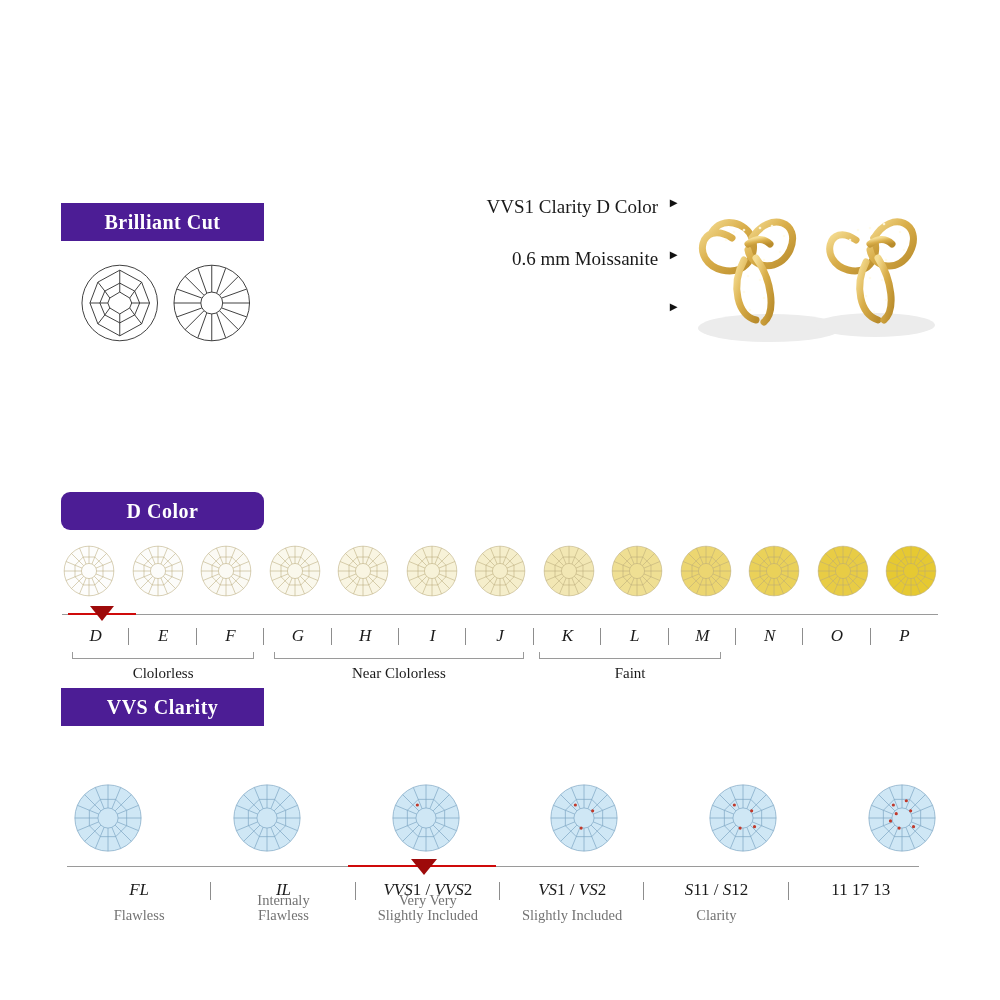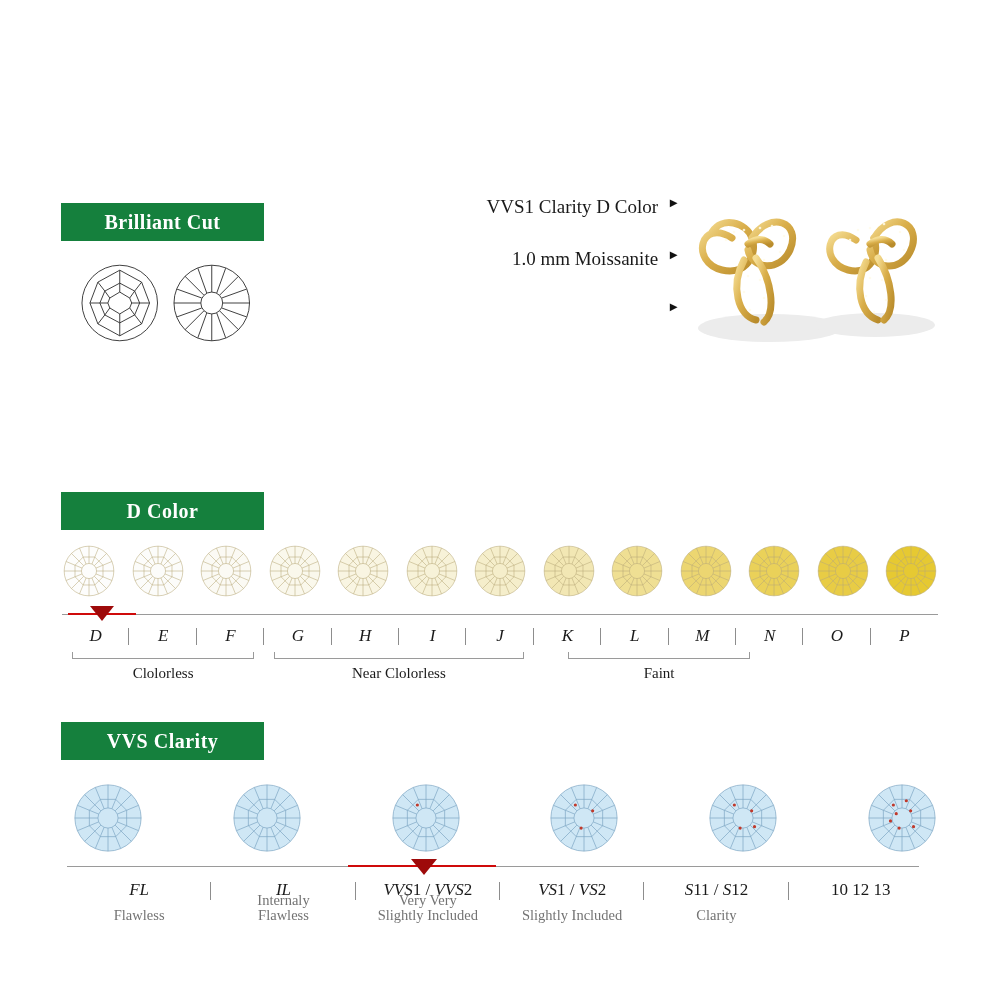--- a/index.html
+++ b/index.html
@@ -9,21 +9,21 @@
     height: 1000px;
     background: #ffffff;
     font-family: "Liberation Serif", "DejaVu Serif", serif;
     color: #1a1a1a;
     position: relative;
     overflow: hidden;
   }
 
   .badge {
     position: absolute;
-    background: #15803d;
+    background: #4c1d95;
     color: #ffffff;
     font-weight: bold;
     font-size: 20px;
     letter-spacing: 0.5px;
     display: flex;
     align-items: center;
     justify-content: center;
     height: 38px;
     width: 203px;
     left: 61px;
@@ -66,21 +66,21 @@
 
   .product-photo {
     position: absolute;
     left: 660px;
     top: 180px;
     width: 300px;
     height: 190px;
   }
 
   
-  #badge-color { top: 492px; }
+  #badge-color { top: 492px; border-radius: 9px; }
 
   .color-row {
     position: absolute;
     left: 62px;
     top: 543px;
     width: 876px;
     height: 60px;
     display: flex;
     justify-content: space-between;
     align-items: center;
@@ -151,21 +151,21 @@
     border-top: none;
   }
   .cgroup .glabel {
     text-align: center;
     font-size: 15px;
     margin-top: 6px;
     color: #1a1a1a;
   }
 
   
-  #badge-clarity { top: 722px; }
+  #badge-clarity { top: 688px; }
 
   .clarity-row {
     position: absolute;
     left: 72px;
     top: 784px;
     width: 866px;
     height: 72px;
     display: flex;
     justify-content: space-between;
     align-items: center;
@@ -292,21 +292,21 @@
     </g>
   </svg>
 </div>
 
 <div class="callouts">
   <div class="callout">
     <span>VVS1 Clarity D Color</span>
     <span class="arrow">►</span>
   </div>
   <div class="callout">
-    <span>1.0 mm Moissanite</span>
+    <span>0.6 mm Moissanite</span>
     <span class="arrow">►</span>
   </div>
   <div class="callout">
     <span class="arrow">►</span>
   </div>
 </div>
 
 <svg class="product-photo" viewBox="0 0 300 190">
   <defs>
     <linearGradient id="gold" x1="0" y1="0" x2="1" y2="1">
@@ -685,21 +685,21 @@
   </div>
 <div class="color-groups" id="color-groups">
     <div class="cgroup" style="left: 10px; width: 182.154px;">
       <div class="bracket"></div>
       <div class="glabel">Clolorless</div>
     </div>
     <div class="cgroup" style="left: 212.154px; width: 249.538px;">
       <div class="bracket"></div>
       <div class="glabel">Near Clolorless</div>
     </div>
-    <div class="cgroup" style="left: 506px; width: 182.154px;">
+    <div class="cgroup" style="left: 477px; width: 182.154px;">
       <div class="bracket"></div>
       <div class="glabel">Faint</div>
     </div>
   </div>
 
 <div class="badge" id="badge-clarity">
   <span>VVS  Clarity</span>
 </div>
 
 <div class="clarity-row" id="clarity-row">
@@ -859,21 +859,21 @@
   </div>
 <div class="clarity-baseline"></div>
 <div class="clarity-redline"></div>
 <div class="clarity-marker"></div>
 <div class="clarity-codes" id="clarity-codes">
     <div class="cc sep"><i>FL</i></div>
     <div class="cc sep"><i>IL</i></div>
     <div class="cc sep"><i>VVS</i>1 / <i>VVS</i>2</div>
     <div class="cc sep"><i>VS</i>1 / <i>VS</i>2</div>
     <div class="cc sep"><i>S</i>11 / <i>S</i>12</div>
-    <div class="cc">10 12 13</div>
+    <div class="cc">11 17 13</div>
   </div>
 <div class="clarity-names" id="clarity-names">
     <div class="cn">
       <span class="l2">Flawless</span>
     </div>
     <div class="cn" style="margin-top: -15px;">
       <span class="l2">Internaly</span>
       <span class="l2">Flawless</span>
     </div>
     <div class="cn" style="margin-top: -15px;">

